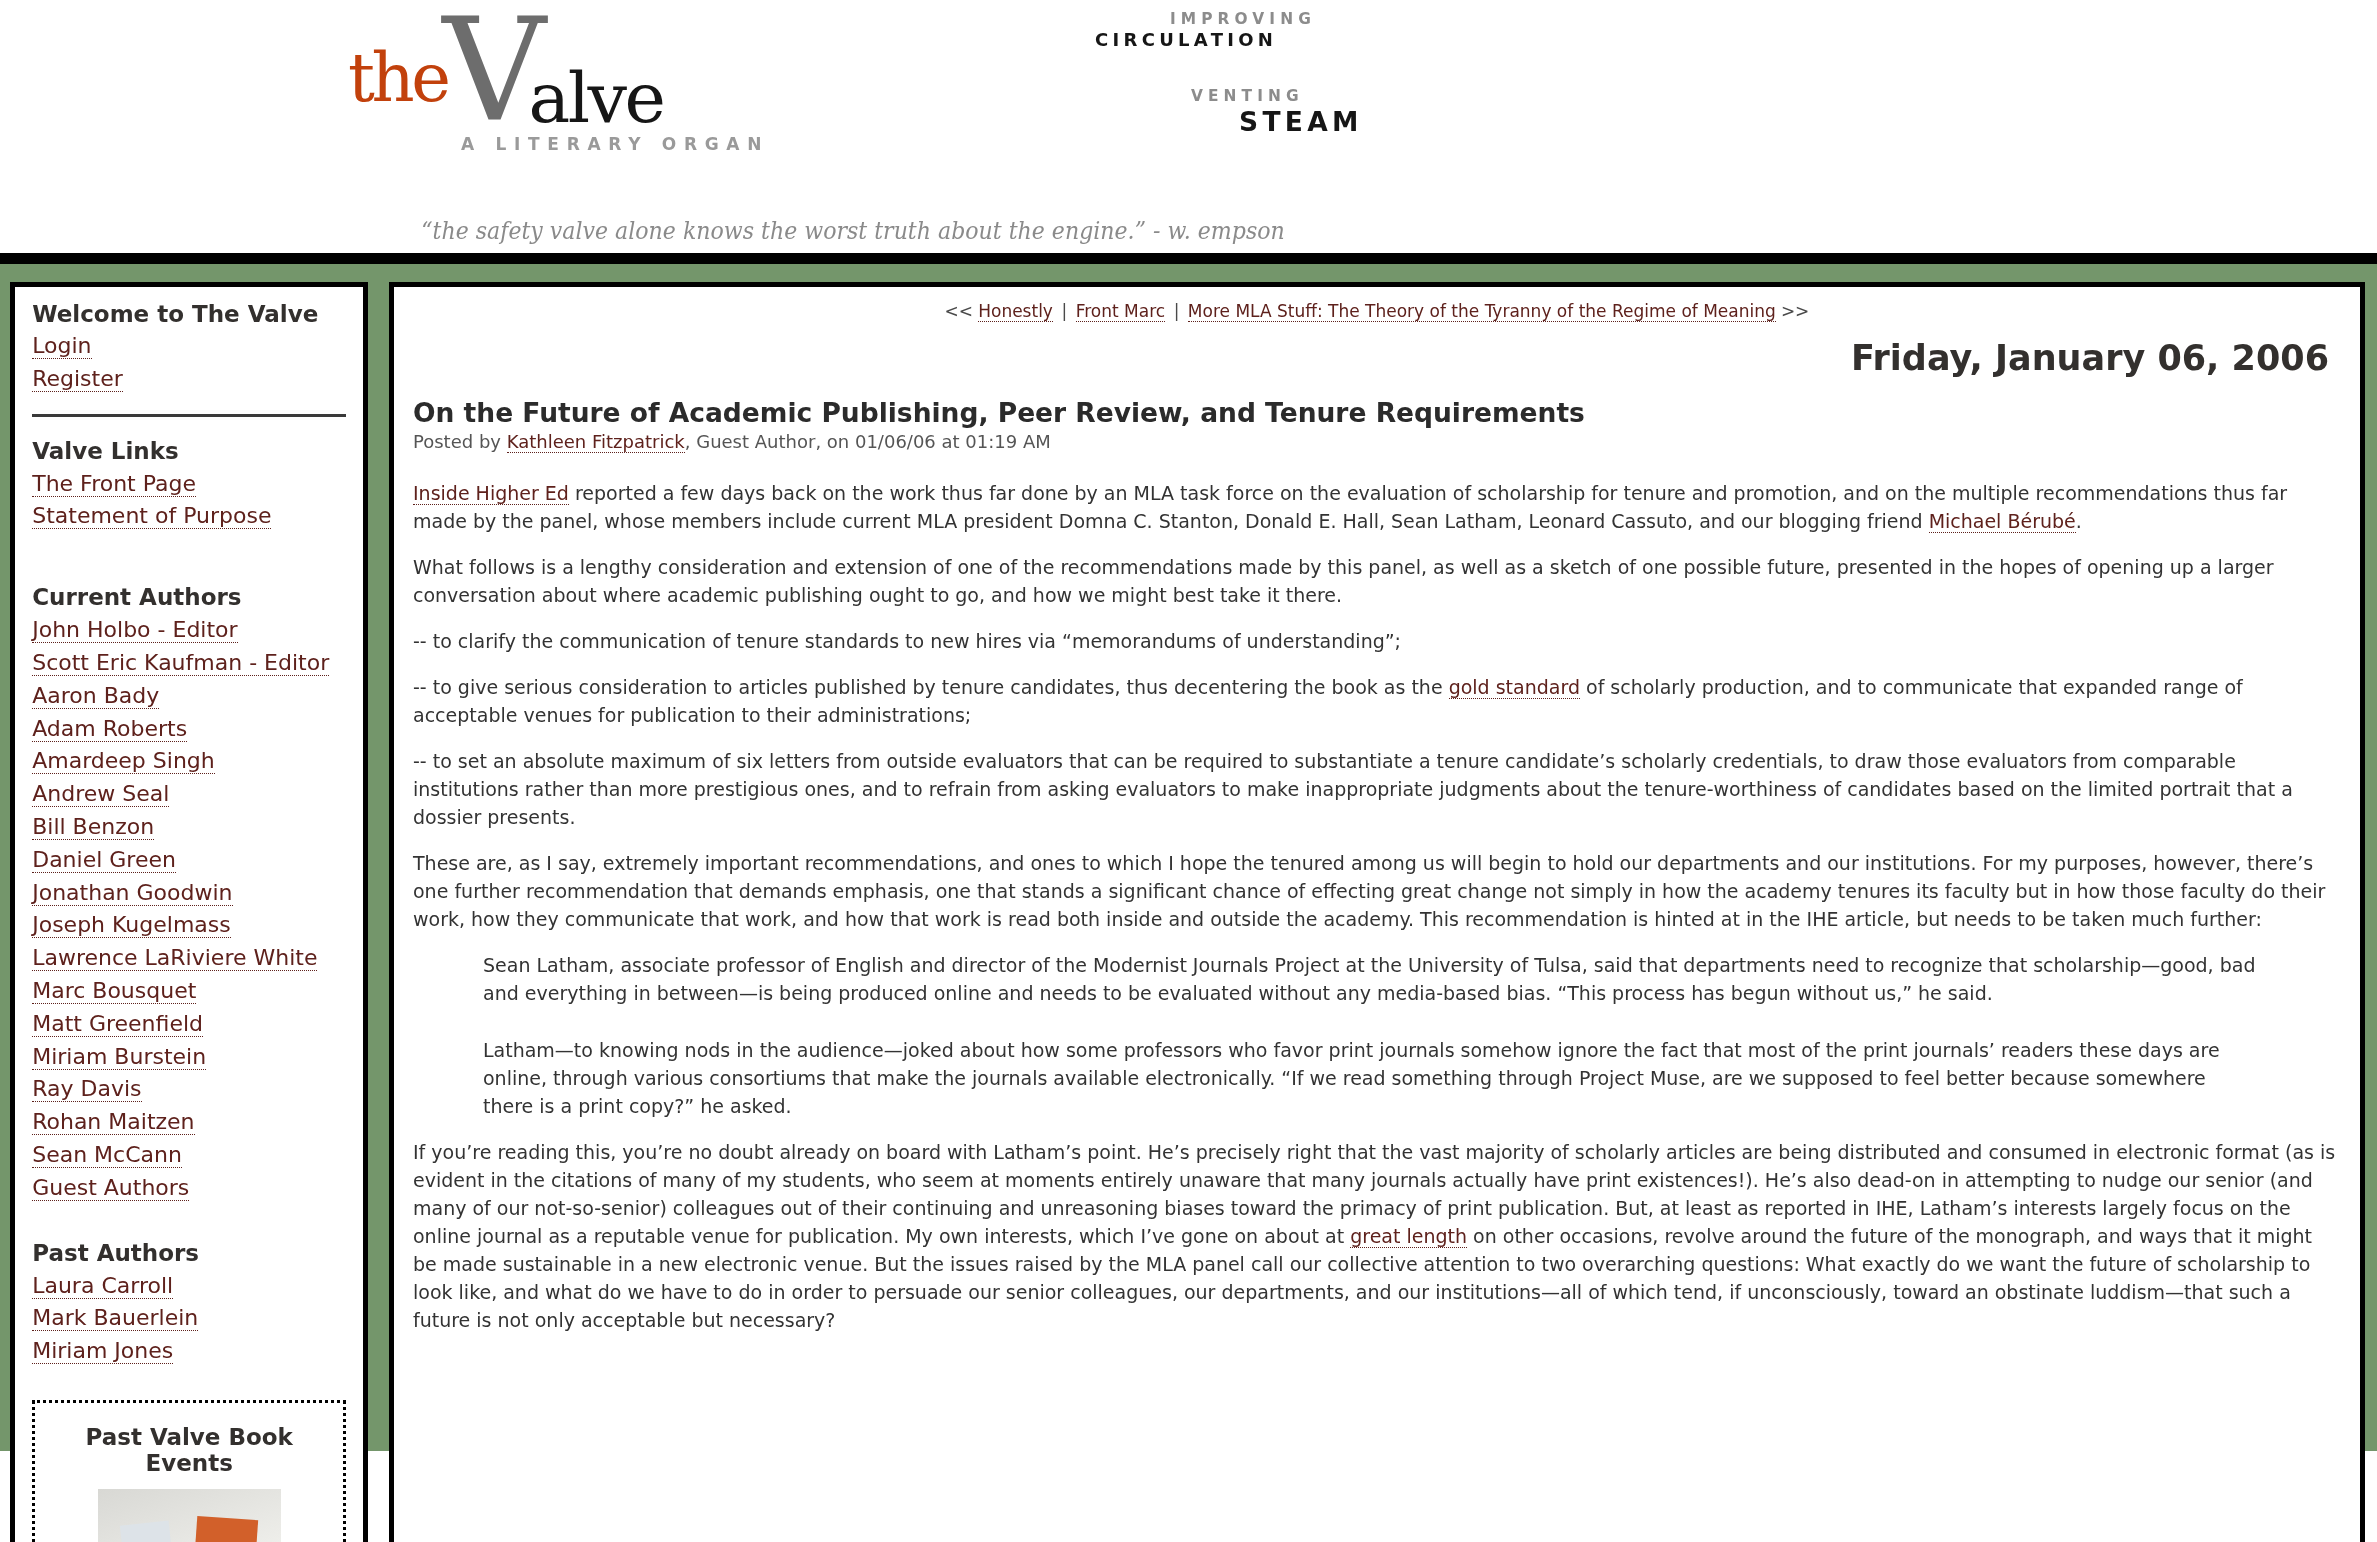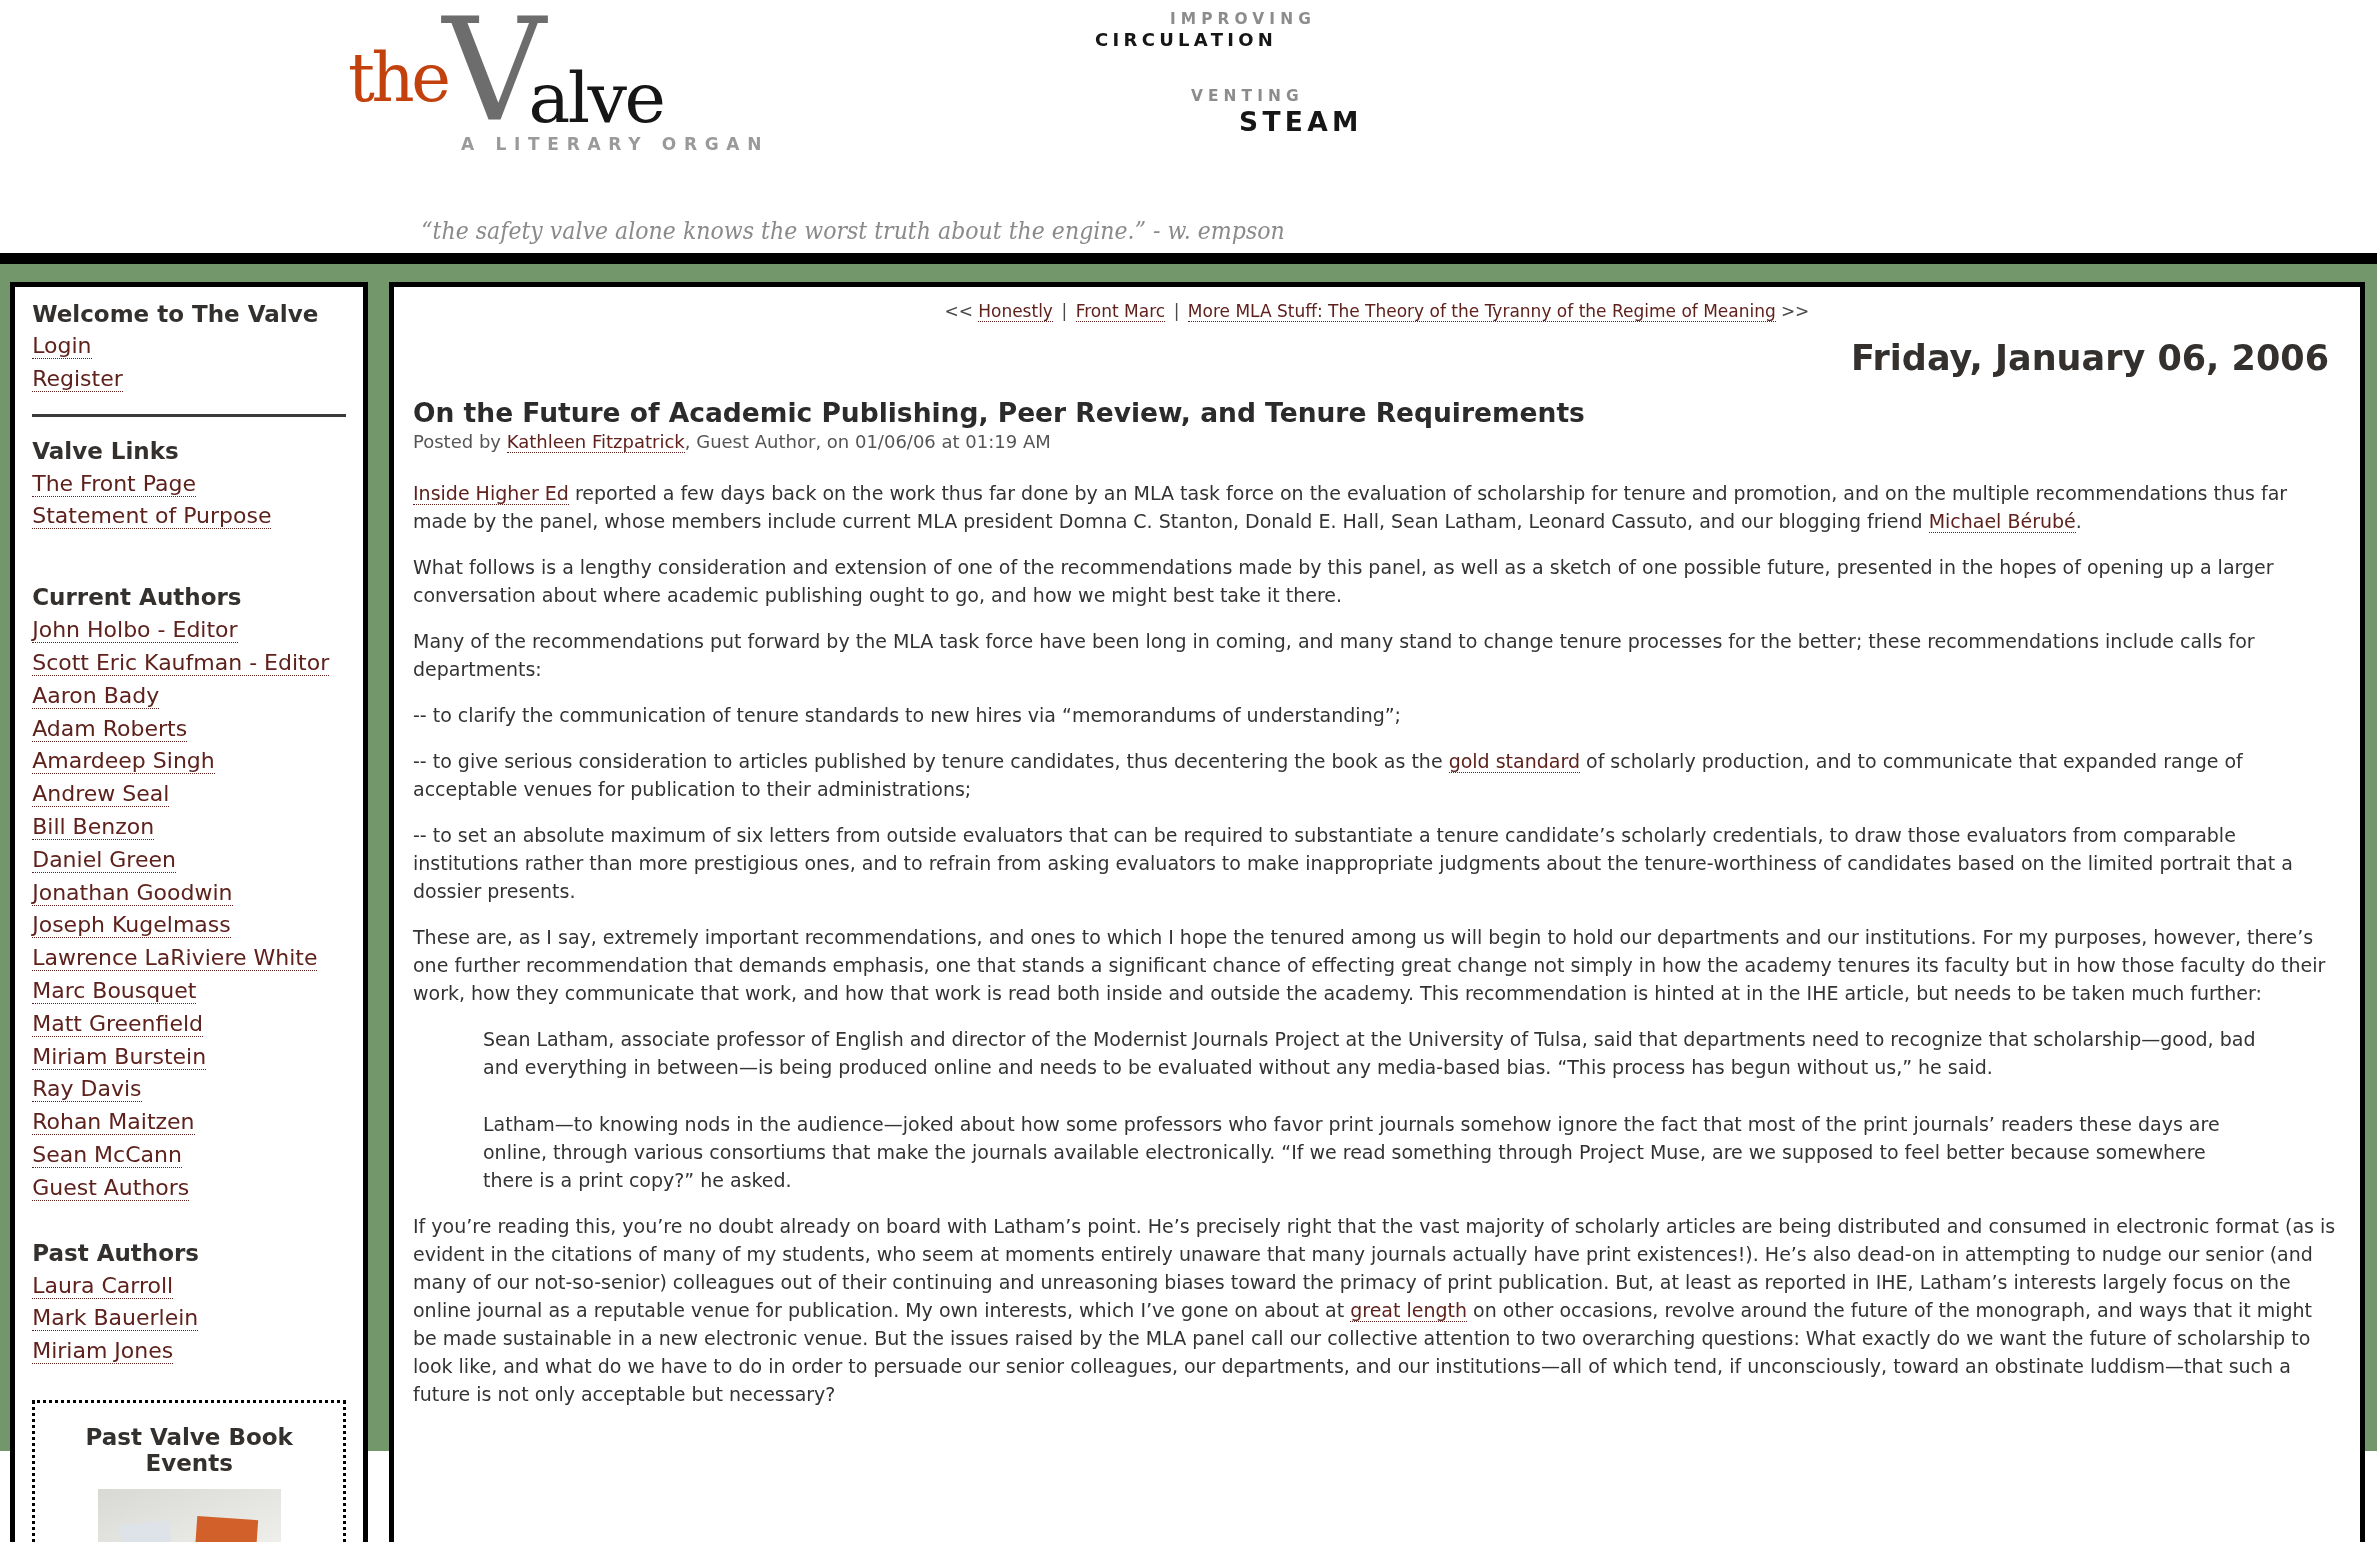--- a/index.html
+++ b/index.html
@@ -160,21 +160,20 @@
     <h1 class="date-heading">Friday, January 06, 2006</h1>
 
     <h2 class="post-title">On the Future of Academic Publishing, Peer Review, and Tenure Requirements</h2>
     <div class="byline">
       <span>Posted by </span><a href="#" class="byline-link">Kathleen Fitzpatrick</a><span>, Guest Author, on 01/06/06 at 01:19 AM</span>
     </div>
 
     <div class="article-body">
         <p class="normal"><a href="#" class="body-link">Inside Higher Ed</a> reported a few days back on the work thus far done by an MLA task force on the evaluation of scholarship for tenure and promotion, and on the multiple recommendations thus far made by the panel, whose members include current MLA president Domna C. Stanton, Donald E. Hall, Sean Latham, Leonard Cassuto, and our blogging friend <a href="#" class="body-link">Michael Bérubé</a>.</p>
         <p class="normal">What follows is a lengthy consideration and extension of one of the recommendations made by this panel, as well as a sketch of one possible future, presented in the hopes of opening up a larger conversation about where academic publishing ought to go, and how we might best take it there.</p>
-        <p class="normal">Many of the recommendations put forward by the MLA task force have been long in coming, and many stand to change tenure processes for the better; these recommendations include calls for departments:</p>
         <p class="normal">-- to clarify the communication of tenure standards to new hires via “memorandums of understanding”;</p>
         <p class="normal">-- to give serious consideration to articles published by tenure candidates, thus decentering the book as the <a href="#" class="body-link">gold standard</a> of scholarly production, and to communicate that expanded range of acceptable venues for publication to their administrations;</p>
         <p class="normal">-- to set an absolute maximum of six letters from outside evaluators that can be required to substantiate a tenure candidate’s scholarly credentials, to draw those evaluators from comparable institutions rather than more prestigious ones, and to refrain from asking evaluators to make inappropriate judgments about the tenure-worthiness of candidates based on the limited portrait that a dossier presents.</p>
         <p class="normal">These are, as I say, extremely important recommendations, and ones to which I hope the tenured among us will begin to hold our departments and our institutions.  For my purposes, however, there’s one further recommendation that demands emphasis, one that stands a significant chance of effecting great change not simply in how the academy tenures its faculty but in how those faculty do their work, how they communicate that work, and how that work is read both inside and outside the academy.  This recommendation is hinted at in the IHE article, but needs to be taken much further:</p>
         <p class="blockquote">Sean Latham, associate professor of English and director of the Modernist Journals Project at the University of Tulsa, said that departments need to recognize that scholarship—good, bad and everything in between—is being produced online and needs to be evaluated without any media-based bias. “This process has begun without us,” he said.</p>
         <p class="blockquote">Latham—to knowing nods in the audience—joked about how some professors who favor print journals somehow ignore the fact that most of the print journals’ readers these days are online, through various consortiums that make the journals available electronically. “If we read something through Project Muse, are we supposed to feel better because somewhere there is a print copy?” he asked.</p>
         <p class="normal">If you’re reading this, you’re no doubt already on board with Latham’s point.  He’s precisely right that the vast majority of scholarly articles are being distributed and consumed in electronic format (as is evident in the citations of many of my students, who seem at moments entirely unaware that many journals actually have print existences!).  He’s also dead-on in attempting to nudge our senior (and many of our not-so-senior) colleagues out of their continuing and unreasoning biases toward the primacy of print publication.  But, at least as reported in IHE, Latham’s interests largely focus on the online journal as a reputable venue for publication.  My own interests, which I’ve gone on about at <a href="#" class="body-link">great length</a> on other occasions, revolve around the future of the monograph, and ways that it might be made sustainable in a new electronic venue.  But the issues raised by the MLA panel call our collective attention to two overarching questions:  What exactly do we want the future of scholarship to look like, and what do we have to do in order to persuade our senior colleagues, our departments, and our institutions—all of which tend, if unconsciously, toward an obstinate luddism—that such a future is not only acceptable but necessary?</p>
       </div>
   </main>
 </div>

